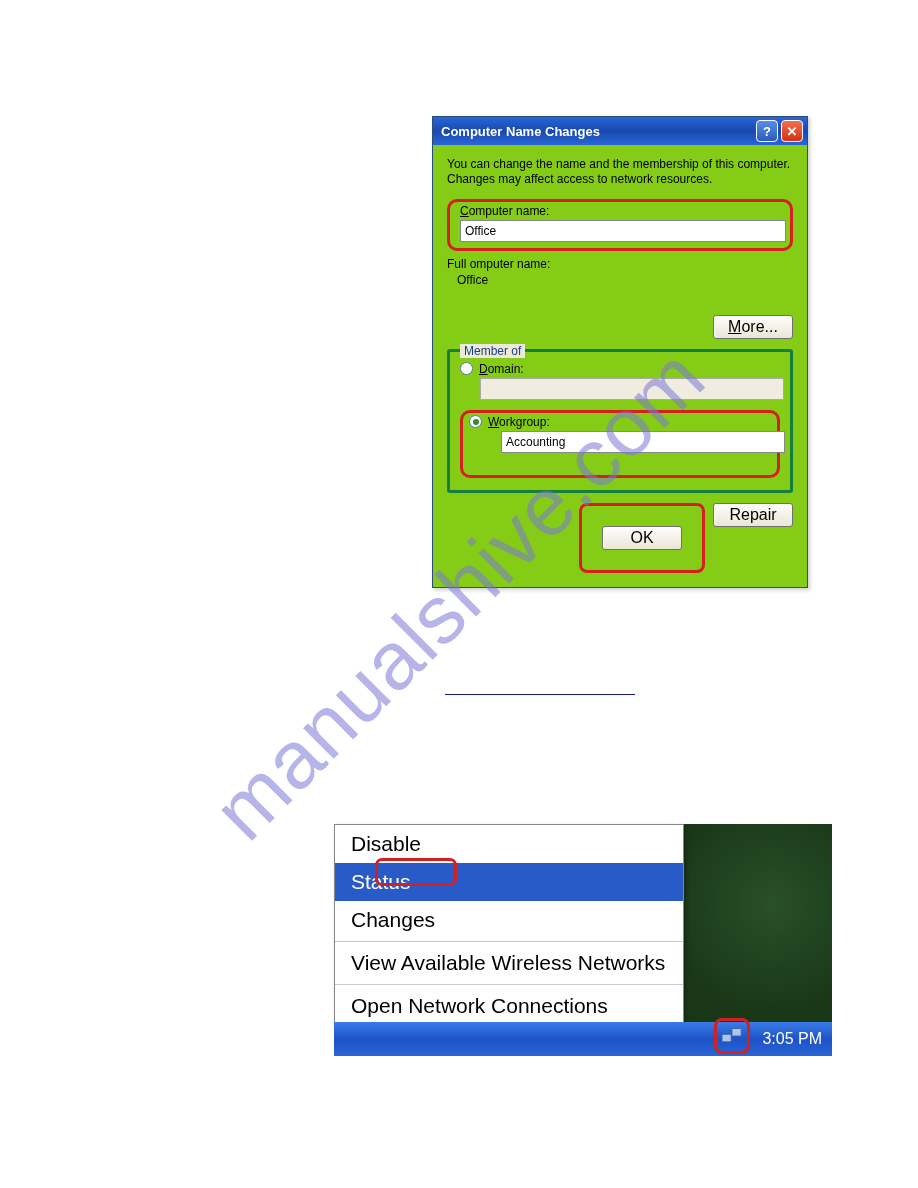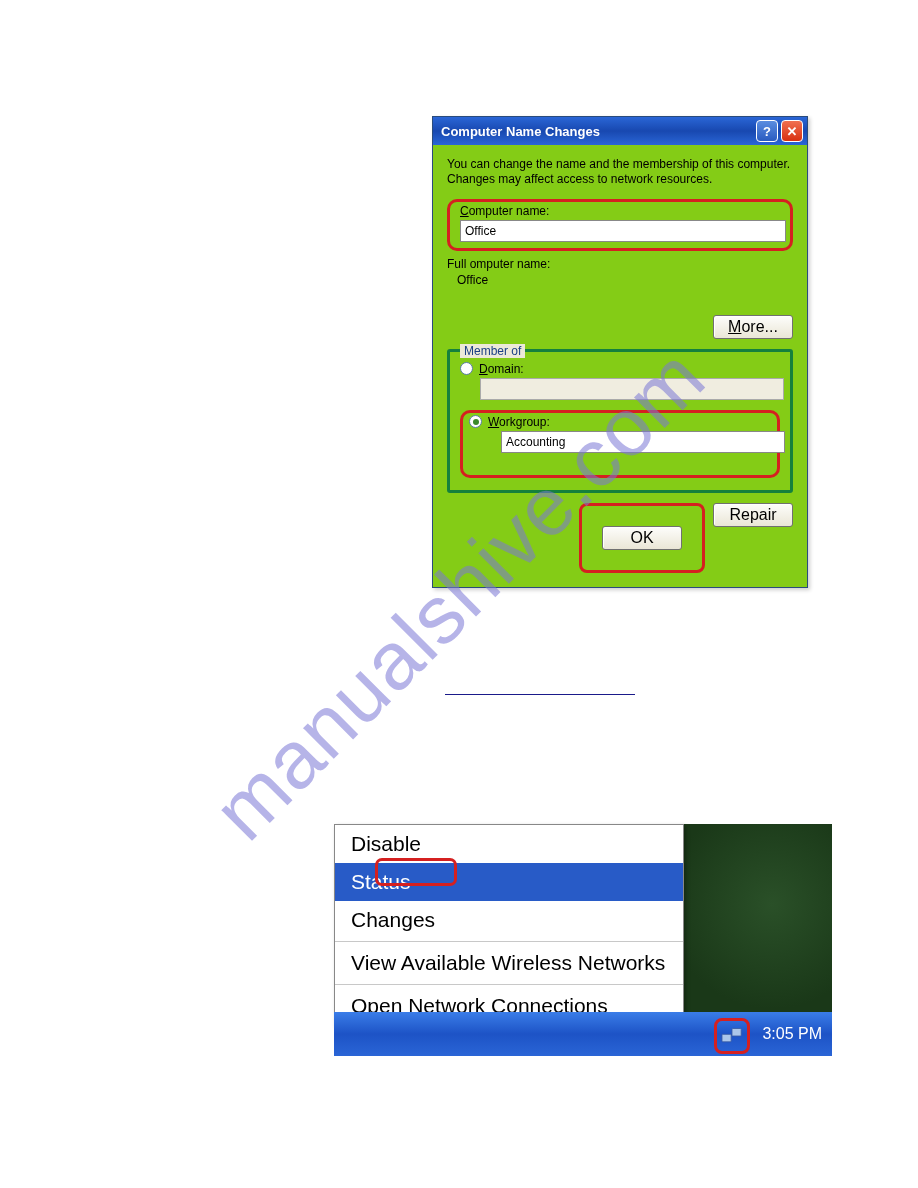--- a/index.html
+++ b/index.html
@@ -188,21 +188,21 @@
   .tray-bg {
     position: absolute;
     right: 0; top: 0;
     width: 150px;
     height: 200px;
     background: radial-gradient(circle at 60% 40%, #2a5028, #1a3818 70%);
   }
   .taskbar {
     position: absolute;
     left: 0; right: 0; bottom: 0;
-    height: 44px;
+    height: 34px;
     background: linear-gradient(to bottom, #3a7de8 0%, #1d53c6 50%, #2a65d6 100%);
     color: #fff;
     display: flex; align-items: center; justify-content: flex-end;
     padding-right: 10px;
     font-size: 16px;
   }
   .tray-icon-box {
     position: absolute;
     right: 82px;
     bottom: 2px;

